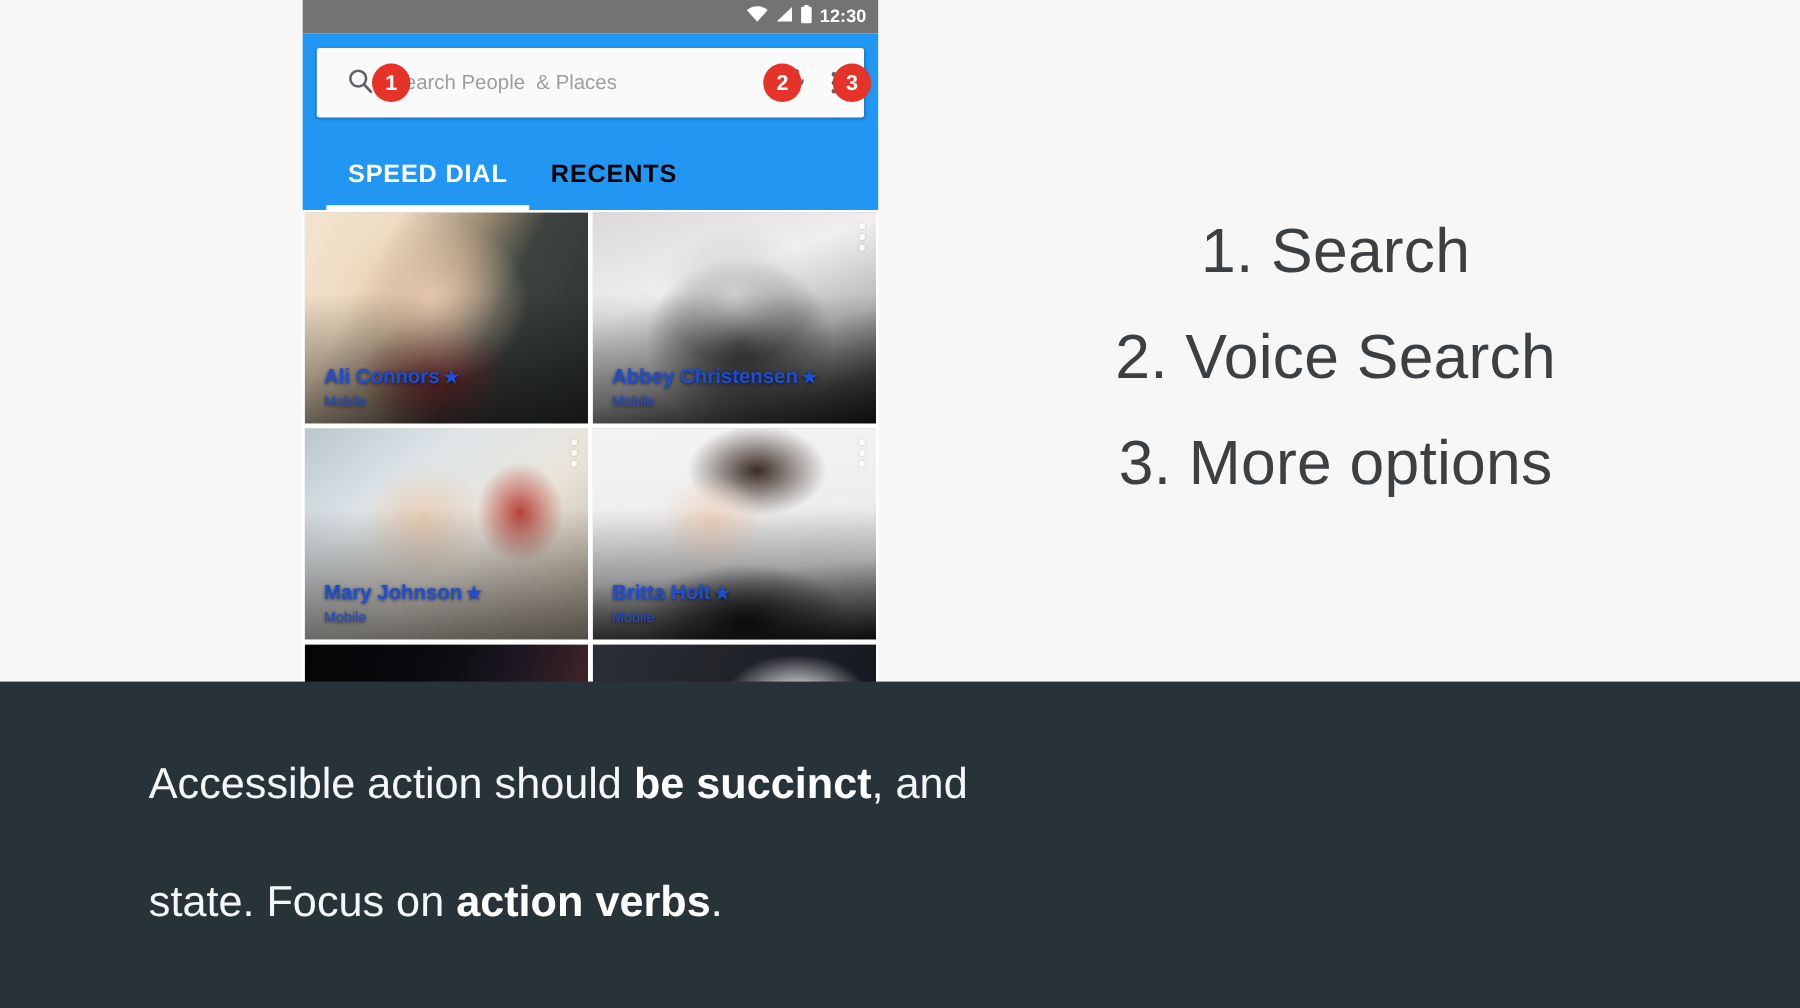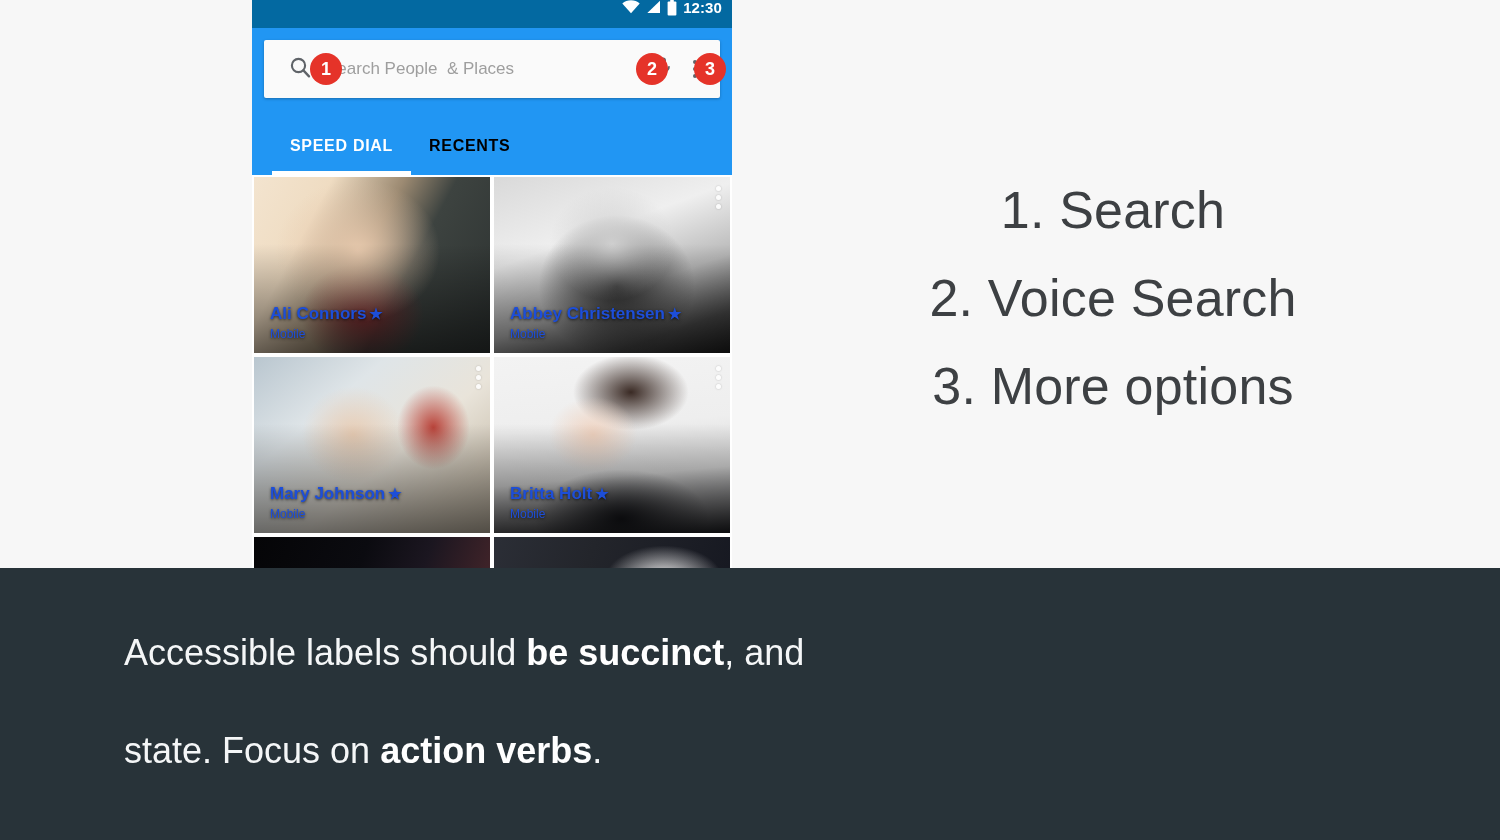--- a/index.html
+++ b/index.html
@@ -23,22 +23,23 @@
     top: 0;
     width: 480px;
     height: 570px;
     overflow: hidden;
     background: #ffffff;
   }
 
   
   #status-bar {
     height: 28px;
-    background: #0369a1;
-    display: flex;
+    background: #737373;
+    display: flex;
+    align-items: center;
     justify-content: flex-end;
     padding-right: 10px;
     gap: 6px;
   }
   .status-icon { display: block; }
   #status-time {
     color: #ffffff;
     font-size: 15px;
     font-weight: bold;
     letter-spacing: .1px;
@@ -111,21 +112,21 @@
   #tab-bar {
     position: absolute;
     left: 0; right: 0; bottom: 0;
     height: 58px;
     display: flex;
     align-items: center;
     padding-left: 20px;
   }
   .tab {
     color: #ffffff;
-    font-size: 16px;
+    font-size: 21px;
     font-weight: bold;
     letter-spacing: .7px;
     height: 100%;
     display: flex;
     align-items: center;
     padding: 0 18px;
     position: relative;
   }
   .tab.tab-inactive { color: #000000; font-weight: bold; }
   .tab.tab-active::after {
@@ -364,17 +365,17 @@
 </div>
 
 <div id="legend">
   <div class="legend-item">1. Search</div>
   <div class="legend-item">2. Voice Search</div>
   <div class="legend-item">3. More options</div>
 </div>
 
 <div id="caption-band">
   <div id="caption-text">
-    <span>Accessible labels should </span><b>be succinct</b><span>, and</span><br>
+    <span>Accessible action should </span><b>be succinct</b><span>, and</span><br>
     <br>
     <span>state. Focus on </span><b>action verbs</b><span>.</span>
   </div>
 </div>
 
 </body></html>

